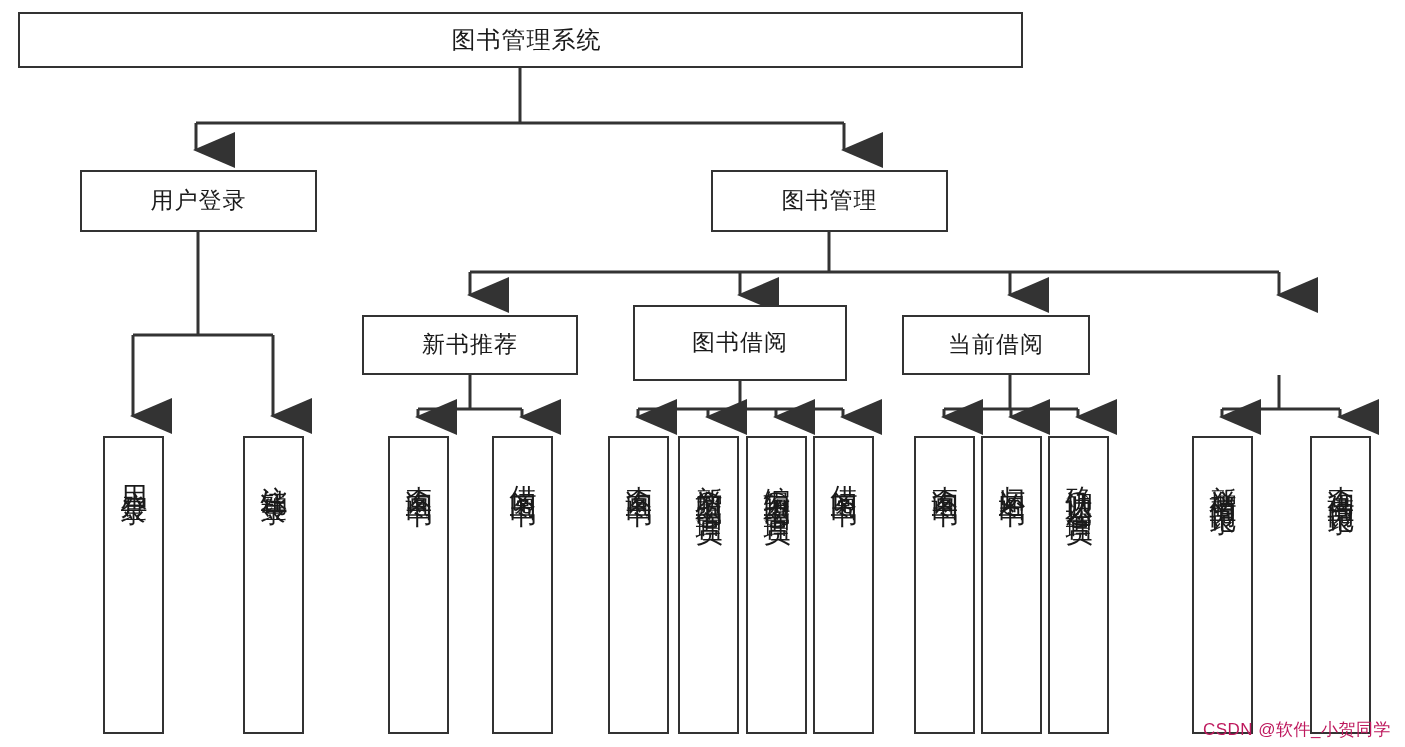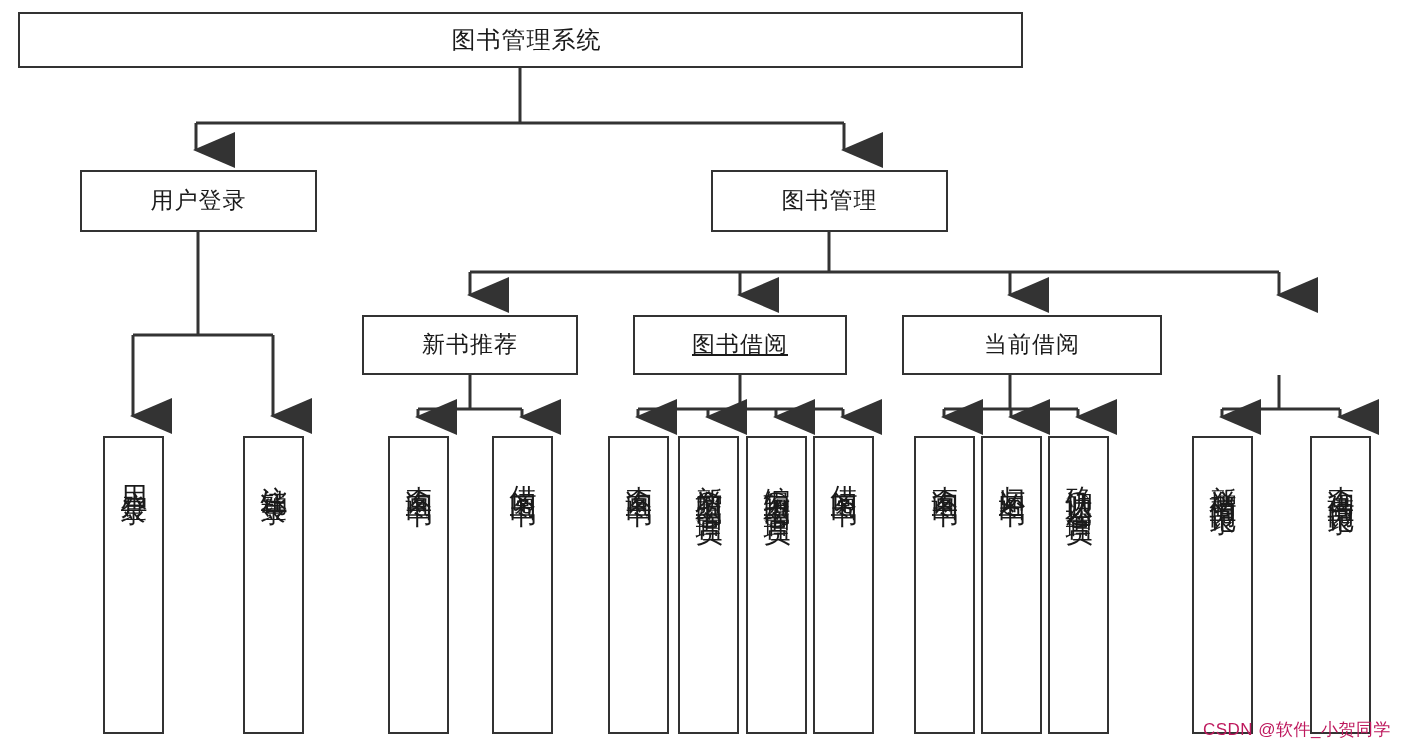--- a/index.html
+++ b/index.html
@@ -119,24 +119,24 @@
   <div class="node horiz" style="left:80px;top:170px;width:237px;height:62px;">
     <span class="lbl">用户登录</span>
   </div>
   <div class="node horiz" style="left:362px;top:315px;width:216px;height:60px;">
     <span class="lbl">新书推荐</span>
   </div>
 
   <div class="node horiz" style="left:711px;top:170px;width:237px;height:62px;">
     <span class="lbl">图书管理</span>
   </div>
-  <div class="node horiz" style="left:633px;top:315px;width:214px;height:60px;text-decoration:underline;">
+  <div class="node horiz" style="left:633px;top:305px;width:214px;height:76px;">
     <span class="lbl">图书借阅</span>
   </div>
-  <div class="node horiz" style="left:902px;top:315px;width:260px;height:60px;">
+  <div class="node horiz" style="left:902px;top:315px;width:188px;height:60px;">
     <span class="lbl">当前借阅</span>
   </div>
 
   <div class="node vert" style="left:103px;top:436px;width:61px;height:298px;">
     <span class="lbl">用户登录</span>
   </div>
   <div class="node vert" style="left:243px;top:436px;width:61px;height:298px;">
     <span class="lbl">注销登录</span>
   </div>
 

